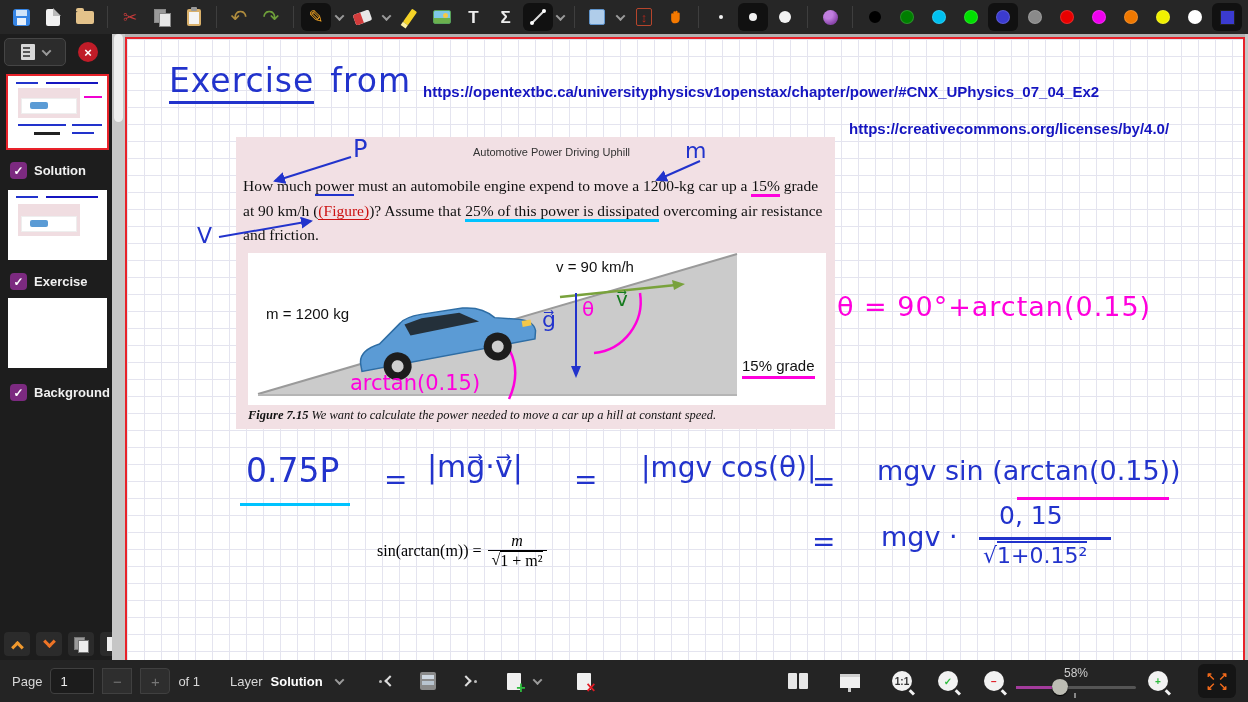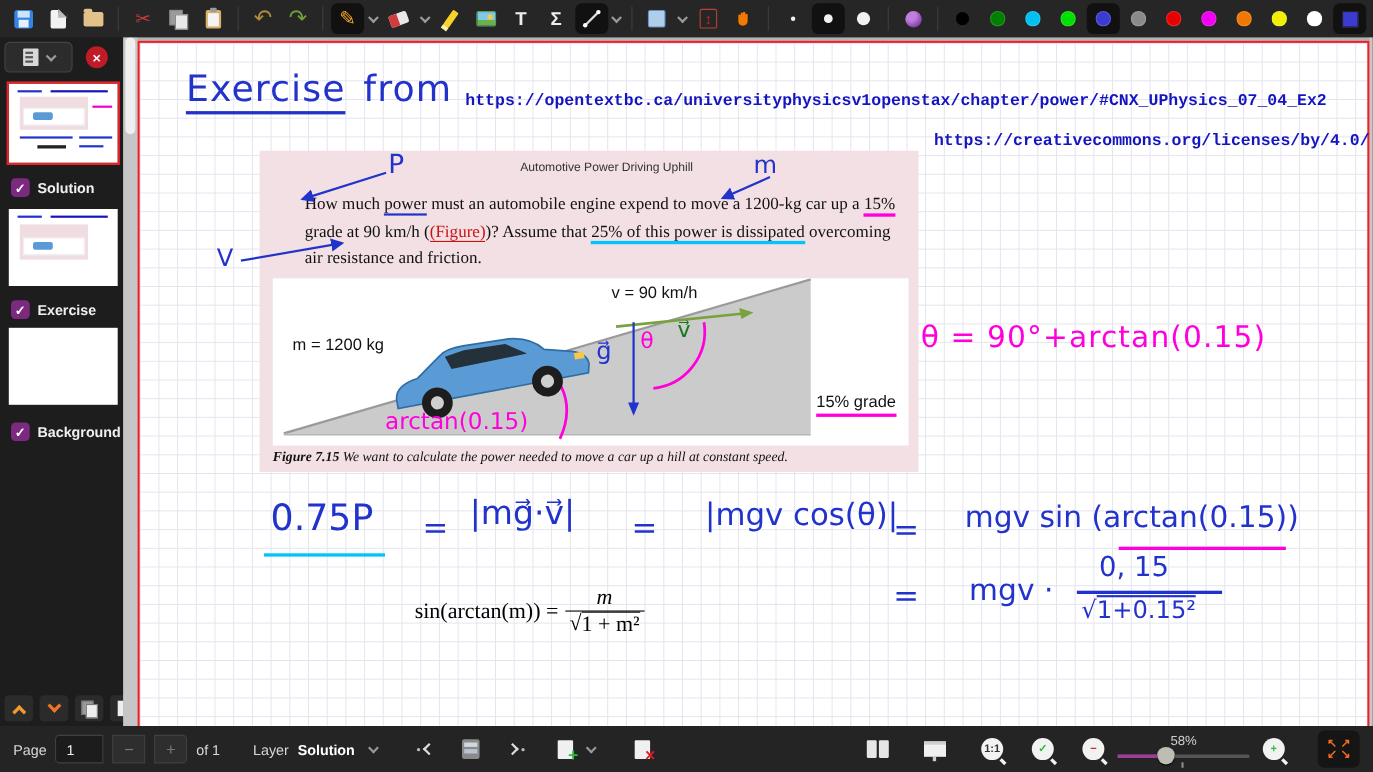--- a/index.html
+++ b/index.html
@@ -91,39 +91,39 @@
   .page { position:absolute; left:13px; right:3px; top:3px; bottom:-12px;
           background-color:#fff; border:2px solid #e8222a;
           background-image:linear-gradient(#e4e4ef 1px, transparent 1px),
                            linear-gradient(90deg,#e4e4ef 1px, transparent 1px);
           background-size:17px 17px; }
   .abs { position:absolute; }
   .hw { font-family:"DejaVu Sans", sans-serif; color:#2233cc; }
   .hw-mag { font-family:"DejaVu Sans", sans-serif; color:#ff00dd; }
   .heading { font-size:33px; letter-spacing:1px; display:flex; gap:16px; }
   .heading .u { border-bottom:3px solid #2233cc; padding-bottom:1px; }
-  .url { font-family:Liberation Mono, monospace; font-weight:bold; font-size:15px; color:#1515c0; }
+  .url { font-family:Liberation Sans, sans-serif; font-weight:bold; font-size:15px; color:#1515c0; }
 
   .exbox { background:#f2e0e4;padding-left:32px; }
   .extitle { text-align:center; padding-top:9px; font-size:11px; color:#333; }
   .expara { position:absolute; left:7px; right:6px; top:37px; font-family:"Liberation Serif", serif;
-            font-size:15.5px; line-height:24.5px; color:#111;margin-left:34px; }
+            font-size:15.5px; line-height:24.5px; color:#111; }
   .u-blue { border-bottom:2px solid #2233cc; }
   .u-mag  { border-bottom:3px solid #ff00dd; }
   .u-cyan { border-bottom:3px solid #00c3ff; }
   .figlink { color:#cc1111; border-bottom:1.5px solid #cc1111; }
   .figure { background:#fff; }
   .figlabel { font-size:15px; color:#111; }
   .caption { font-family:"Liberation Serif", serif; font-style:italic; font-size:12.5px; color:#111; }
   .caption b { font-style:italic;text-align:right; }
 
   .frac { display:inline-flex; flex-direction:column; align-items:center; vertical-align:middle; }
   .frac .num { padding:0 4px; }
   .frac .den { border-top:1.6px solid currentColor; padding:0 4px; display:flex; align-items:flex-start; }
-  .latex { font-family:"Liberation Serif", serif; font-size:20px; color:#000; display:flex; align-items:center; gap:6px;justify-content:center; }
+  .latex { font-family:"Liberation Serif", serif; font-size:16px; color:#000; display:flex; align-items:center; gap:6px;justify-content:center; }
   .latex .vinc { border-top:1.4px solid #000; }
   .bluefrac .vinc { border-top:2px solid #2233cc; }
 
   
   .statusbar { height:42px; background:#242424; display:flex; align-items:center; padding:0 12px; gap:8px;
                color:#d8d8d8; font-size:13px; flex:none; }
   .numbox { width:44px; height:26px; background:#1c1c1c; border:1px solid #404040; border-radius:4px 0 0 4px;
             color:#eee; display:flex; align-items:center; padding-left:9px; }
   .stepbtn { width:30px; height:26px; background:#2e2e2e; border:1px solid #404040; color:#777;
              display:flex; align-items:center; justify-content:center; font-size:15px; }

